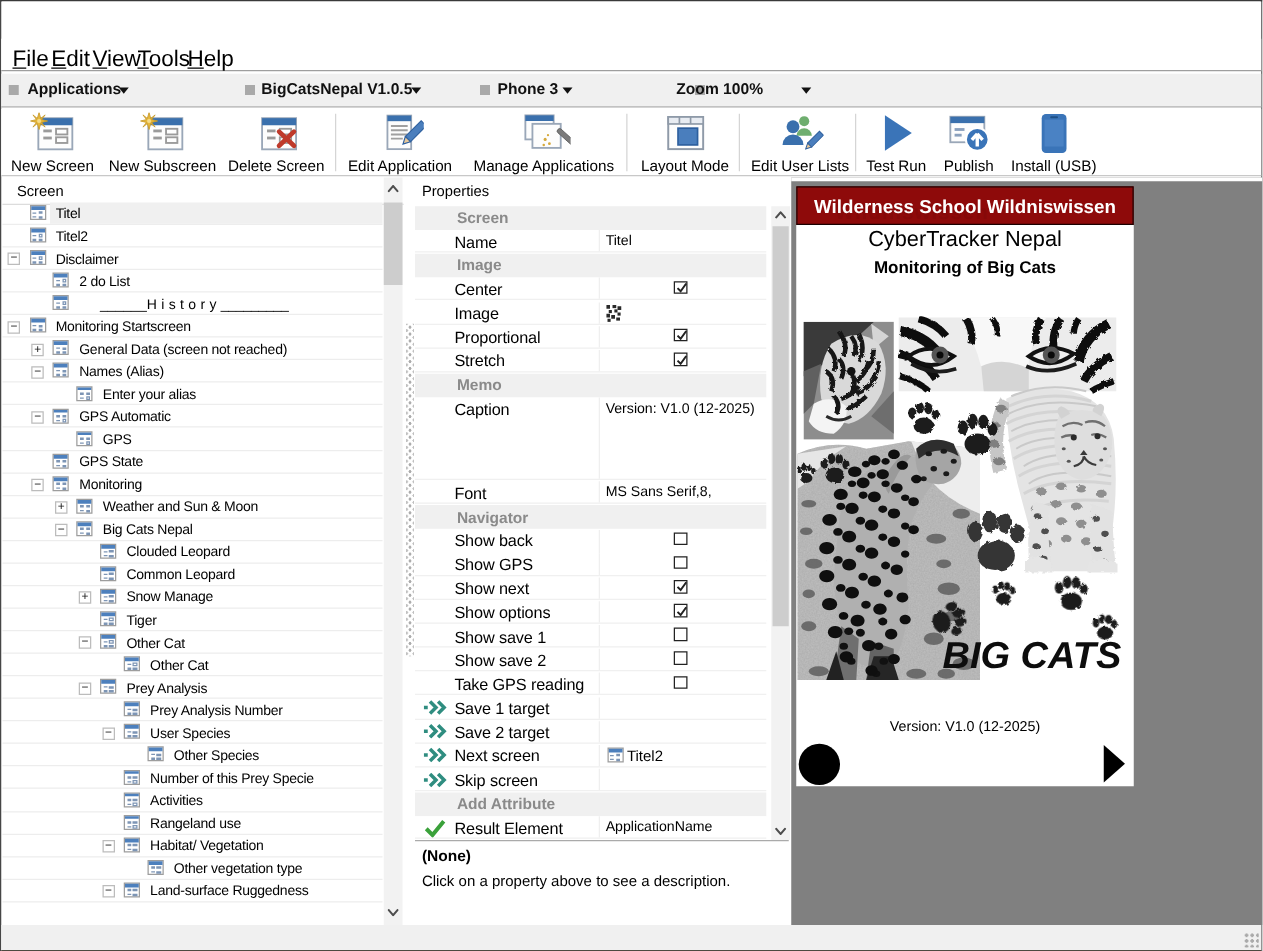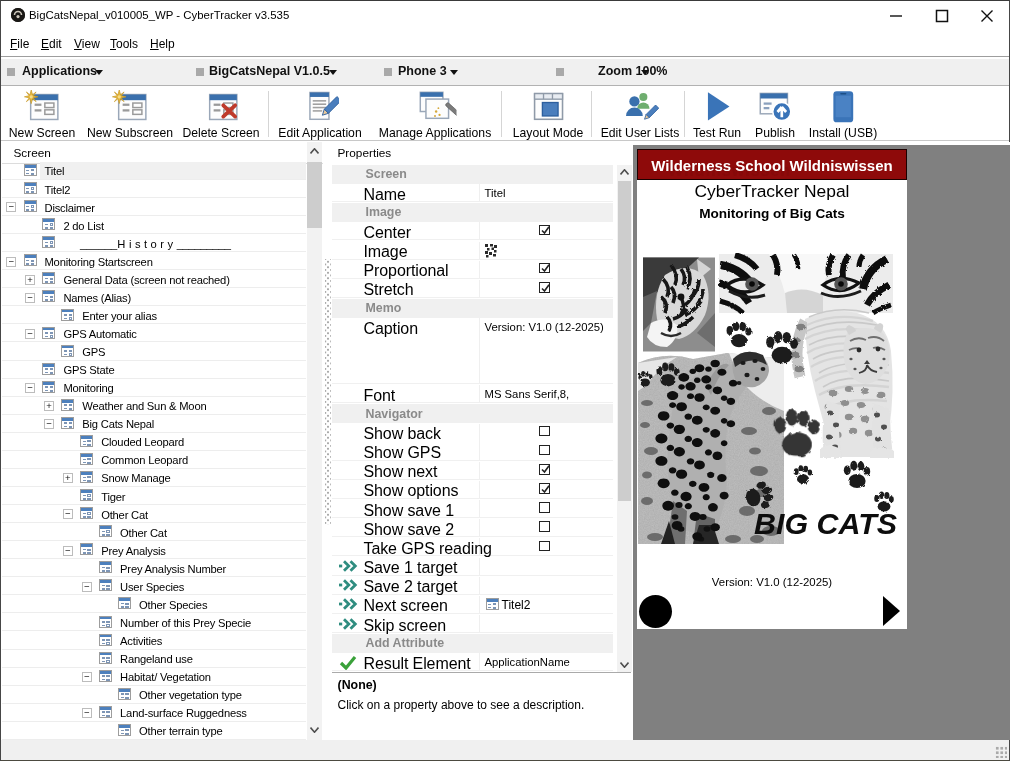--- a/index.html
+++ b/index.html
@@ -5,21 +5,21 @@
 * { margin:0; padding:0; box-sizing:border-box; }
 html,body { width:1010px; height:761px; overflow:hidden; }
 body { font-family:"Liberation Sans", sans-serif; position:relative; background:#fff; }
 #win { position:absolute; left:0; top:0; width:1010px; height:761px; border-left:1px solid #464646; border-right:1.5px solid #464646; border-top:1.5px solid #3a3a3a; }
 .titlebar { position:absolute; left:0; top:0; width:100%; height:30px; background:#fff; }
 .appico { position:absolute; left:10px; top:7px; width:14px; height:14px; border-radius:50%; background:#191714; }
 .appico svg { position:absolute; left:0; top:0; }
 .titletxt { position:absolute; left:28px; top:8px; font-size:11.4px; color:#000; }
 .capbtn { position:absolute; top:0; height:30px; width:14px; }
 .menubar { position:absolute; left:0; top:30px; width:100%; height:26px; background:#fff; border-bottom:1.6px solid #9e9e9e; }
-.menubar span { position:absolute; top:5.5px; font-size:12px; color:#000; }
+.menubar span { position:absolute; top:5.5px; font-size:18px; color:#000; }
 .ddrow { position:absolute; left:0; top:57.5px; width:100%; height:27px; background:#f0f0f0; border-bottom:1.4px solid #b2b2b2; }
 .dditem { position:absolute; top:0; height:100%; }
 .ddsq { position:absolute; top:9.5px; width:8px; height:8px; background:#a9a9a9; }
 .ddlab { position:absolute; top:5.5px; font-size:12.5px; font-weight:bold; color:#111; white-space:nowrap; }
 .ddarr { position:absolute; top:11.5px; width:0; height:0; border-left:4.5px solid transparent; border-right:4.5px solid transparent; border-top:5px solid #111; }
 .iconbar { position:absolute; left:0; top:85.9px; width:100%; height:54.5px; background:#fff; border-bottom:1.2px solid #c8c8c8; }
 .tbtn { position:absolute; top:0; height:100%; }
 .tbico { position:absolute; top:3.5px; left:50%; transform:translateX(-50%); }
 .tblab { position:absolute; top:39px; left:50%; transform:translateX(-50%); font-size:12.2px; color:#000; white-space:nowrap; }
 .tsep { position:absolute; top:4px; height:46px; width:1px; background:#d5d5d5; }
@@ -46,21 +46,21 @@
 .splitdots { position:absolute; left:1.5px; top:117px; width:6px; height:266px;
   background-image: radial-gradient(circle, #ababab 0.9px, transparent 1.2px), radial-gradient(circle, #ababab 0.9px, transparent 1.2px);
   background-size:5.5px 5.5px, 5.5px 5.5px; background-position:0 0, 2.7px 2.7px; }
 .proppanel { position:absolute; left:330.5px; top:140.5px; width:300px; height:598.5px; background:#fff; }
 .phead { position:absolute; left:0; top:0; width:100%; height:22px; background:#fff; }
 .phead span { position:absolute; left:6px; top:4.5px; font-size:11.8px; color:#000; }
 .pcat { position:absolute; left:0; width:281px; background:#f0f0f0; }
 .pcat span { position:absolute; left:34px; top:2.2px; font-size:12.4px; font-weight:bold; color:#8a8a8a; }
 .prow { position:absolute; left:0; width:281px; background:#fff; border-bottom:1px solid #f0f0f0; }
 .prow:before { content:""; position:absolute; left:147px; top:0; bottom:0; width:1px; background:#efefef; }
-.plab { position:absolute; left:32px; top:1.6px; font-size:16px; letter-spacing:-0.1px; color:#000; white-space:nowrap; }
+.plab { position:absolute; left:32px; top:1.6px; font-size:13px; letter-spacing:-0.1px; color:#000; white-space:nowrap; }
 .pval { position:absolute; left:153px; top:2.6px; font-size:11.3px; color:#000; white-space:nowrap; }
 .pcb { position:absolute; left:207.5px; top:2.2px; width:10.6px; height:10.6px; border:1.3px solid #222; background:#fff; }
 .pcb svg { position:absolute; left:-1px; top:-1px; }
 .parr { position:absolute; left:7px; top:2.6px; }
 .pimg { position:absolute; left:153px; top:2px; }
 .pdesc { position:absolute; left:0; top:530.8px; width:299.5px; height:67.7px; background:#fff; border-top:1px solid #aaa; }
 .pdesc .d1 { position:absolute; left:6px; top:5px; font-size:12.4px; font-weight:bold; color:#000; }
 .pdesc .d2 { position:absolute; left:6px; top:25px; font-size:12px; color:#000; }
 .canvas { position:absolute; left:632px; top:140.5px; width:376.5px; height:598.5px; background:#808080; border-top:3.5px solid #fff; }
 .phone { position:absolute; left:4px; top:4.2px; width:270px; height:480px; background:#fff; }
@@ -73,39 +73,20 @@
 .pcirc { position:absolute; left:1.5px; top:446.5px; width:33px; height:33px; border-radius:50%; background:#000; }
 .ptri { position:absolute; right:7px; top:447px; width:0; height:0; border-top:15.8px solid transparent; border-bottom:15.8px solid transparent; border-left:17.5px solid #000; }
 .statusbar { position:absolute; left:0; top:739px; width:100%; height:19.5px; background:#f0f0f0; }
 .grip { position:absolute; right:2px; bottom:2px; width:12px; height:12px;
   background-image: radial-gradient(circle, #aaa 1.4px, transparent 1.6px); background-size:4.5px 4.5px; }
 .botedge { position:absolute; left:0; top:758.5px; width:100%; height:2.5px; background:#4c4a40; }
 </style>
 </head>
 <body>
 <div id="win">
-  <div class="titlebar">
-    <div class="appico">
-        <svg width="14" height="14" viewBox="0 0 14 14">
-          <circle cx="7" cy="7" r="7" fill="#191714"></circle>
-          <path d="M3.5 7 A3.5 3.5 0 0 1 10.5 7" fill="none" stroke="#cfc9bd" stroke-width="1.6"></path>
-          <circle cx="7" cy="8.6" r="1.6" fill="#cfc9bd"></circle>
-        </svg>
-      </div>
-    <div class="titletxt">BigCatsNepal_v010005_WP - CyberTracker v3.535</div>
-    <svg class="capbtn" style="left:888px;" width="14" height="30">
-        <line x1="1" y1="15" x2="13" y2="15" stroke="#111" stroke-width="1.4"></line>
-      </svg>
-    <svg class="capbtn" style="left:934px;" width="14" height="30">
-        <rect x="1.5" y="9.5" width="11" height="11" fill="none" stroke="#111" stroke-width="1.5"></rect>
-      </svg>
-    <svg class="capbtn" style="left:979px;" width="14" height="30">
-        <path d="M1.5 9.5 L12.5 20.5 M12.5 9.5 L1.5 20.5" stroke="#111" stroke-width="1.4"></path>
-      </svg>
-  </div>
   <div class="menubar">
     <span style="left:9px;"><u>F</u>ile</span>
     <span style="left:40px;"><u>E</u>dit</span>
     <span style="left:73px;"><u>V</u>iew</span>
     <span style="left:109px;"><u>T</u>ools</span>
     <span style="left:149px;"><u>H</u>elp</span>
   </div>
   <div class="ddrow">
     <div class="dditem">
         <div class="ddsq" style="left:6px;"></div>
@@ -117,21 +98,21 @@
         <div class="ddlab" style="left:208px;">BigCatsNepal V1.0.5</div>
         <div class="ddarr" style="left:328px;"></div>
       </div>
     <div class="dditem">
         <div class="ddsq" style="left:383px;"></div>
         <div class="ddlab" style="left:397px;">Phone 3</div>
         <div class="ddarr" style="left:449px;"></div>
       </div>
     <div class="dditem">
         <div class="ddsq" style="left:555px;"></div>
-        <div class="ddlab" style="left:597px;">Zoom 100%</div>
+        <div class="ddlab" style="left:540px;">Zoom 100%</div>
         <div class="ddarr" style="left:639.5px;"></div>
       </div>
   </div>
   <div class="iconbar">
 <div class="tbtn" style="left:41px; width:0;">
         <div class="tbico"><svg width="39" height="34" viewBox="0 0 34 30">
             <rect x="7" y="4" width="24" height="22" fill="#fdfdfd" stroke="#9aa7b8" stroke-width="1.3"></rect>
             <rect x="7" y="4" width="24" height="5" fill="#3a70ad"></rect>
             <rect x="10.5" y="12" width="6" height="2" fill="#9a9a9a"></rect>
             <rect x="10.5" y="17" width="6" height="2" fill="#9a9a9a"></rect>
@@ -580,30 +561,20 @@
 <div class="trow" style="top:562.2px;">
         <div class="texp" style="left:79.8px;">−</div>
         <div class="wicon" style="left:97.1px;top:2.2px;width:13px;height:12px;">
           <i class="wbar"></i>
           <i class="wl1"></i>
           <i class="wl2"></i>
           <i class="wb1"></i>
           <i class="wb2"></i>
         </div>
         <div class="tlab" style="left:118.1px;">Land-surface Ruggedness</div>
-      </div>
-<div class="trow" style="top:580.3px;">
-        <div class="wicon" style="left:116.0px;top:2.2px;width:13px;height:12px;">
-          <i class="wbar"></i>
-          <i class="wl1"></i>
-          <i class="wl2"></i>
-          <i class="wb1"></i>
-          <i class="wb2"></i>
-        </div>
-        <div class="tlab" style="left:137.0px;">Other terrain type</div>
       </div>
     <div class="vsb" style="left:304.5px; top:0; width:15.5px; height:598.5px;">
       <div class="sarr" style="top:6px;">
           <svg width="9" height="6" viewBox="0 0 9 6">
             <path d="M0.5 5.5 L4.5 0.8 L8.5 5.5" fill="none" stroke="#4e4e4e" stroke-width="1.6"></path>
           </svg>
         </div>
       <div class="sthumb" style="top:20px; height:66px;"></div>
       <div class="sarr" style="bottom:7px;">
           <svg width="9" height="6" viewBox="0 0 9 6">

